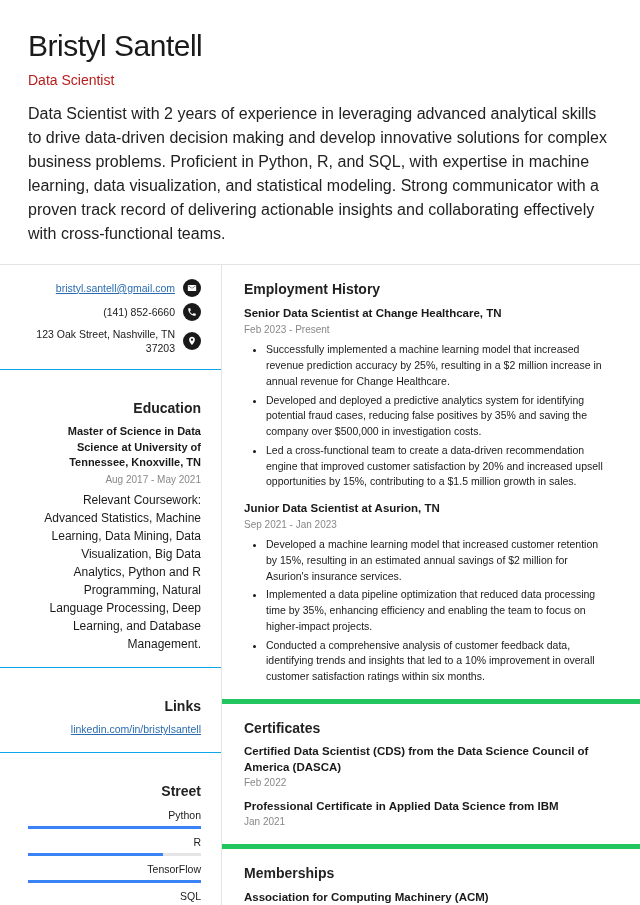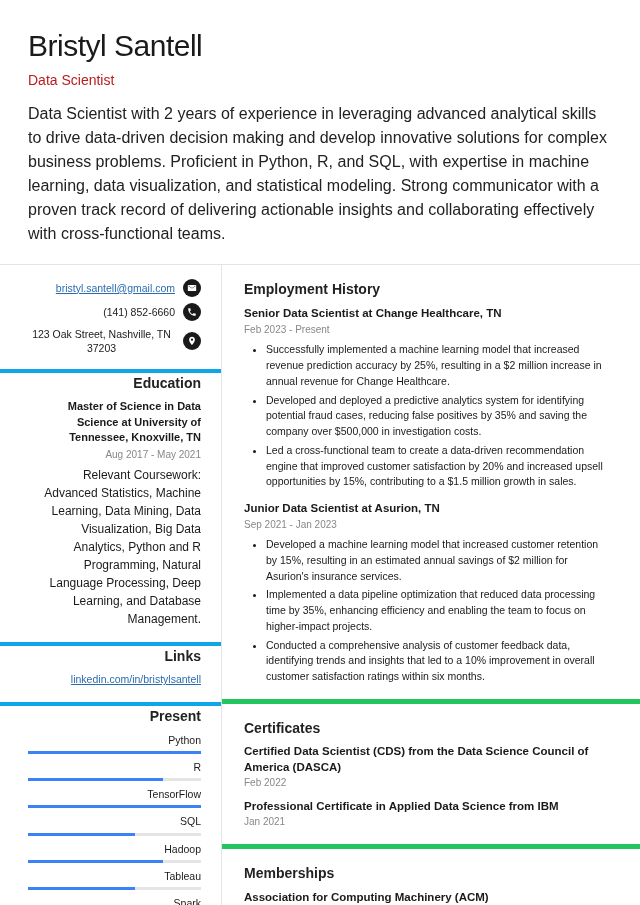--- a/index.html
+++ b/index.html
@@ -24,30 +24,30 @@
   }
   .right { flex: 1; padding: 14px 28px 0 22px; }
   .contact-row {
     display: flex;
     justify-content: flex-end;
     align-items: center;
     gap: 8px;
     margin-bottom: 6px;
     font-size: 10.5px;
   }
-  .contact-row .txt { text-align: center; line-height: 1.35; }
+  .contact-row .txt { text-align: right; line-height: 1.35; }
   .contact-row a { color: #2b6cb0; text-decoration: underline; }
   .icon-circle {
     width: 18px; height: 18px; border-radius: 50%;
     background: #1a1a1a; color: #fff;
     display: flex; align-items: center; justify-content: center;
     flex-shrink: 0;
   }
   .icon-circle svg { width: 10px; height: 10px; fill: #fff; }
-  .left-section { border-top: 4px solid #0ea5e9; margin: 14px -20px 0 -28px; padding: 0 20px 0 28px; }
+  .left-section { border-top: 1px solid #0ea5e9; margin: 14px -20px 0 -28px; padding: 28px 20px 0 28px; }
   .left-section:first-of-type { border-top: none; margin-top: 0; padding-top: 0; }
   .sec-heading { font-size: 14px; font-weight: 600; margin-bottom: 6px; color: #222; }
   .sec-heading-left { text-align: right; }
   .edu-title { font-weight: 700; font-size: 11px; line-height: 1.4; }
   .date-range { font-size: 10px; color: #888; margin: 2px 0 4px 0; }
   .edu-body { font-size: 12px; line-height: 1.5; }
   .link { color: #2b6cb0; text-decoration: underline; font-size: 10.5px; }
   .skill { margin-bottom: 6px; }
   .skill-name { font-size: 10.5px; margin-bottom: 3px; }
   .skill-bar { height: 3px; background: #e5e5e5; position: relative; }
@@ -106,21 +106,21 @@
         <div class="date-range">Aug 2017 - May 2021</div>
         <div class="edu-body">Relevant Coursework: Advanced Statistics, Machine Learning, Data Mining, Data Visualization, Big Data Analytics, Python and R Programming, Natural Language Processing, Deep Learning, and Database Management.</div>
       </div>
 
       <div class="left-section">
         <div class="sec-heading sec-heading-left">Links</div>
         <div><a class="link">linkedin.com/in/bristylsantell</a></div>
       </div>
 
       <div class="left-section">
-        <div class="sec-heading sec-heading-left">Present</div>
+        <div class="sec-heading sec-heading-left">Street</div>
         <div id="skills-list">
             <div class="skill">
               <div class="skill-name">Python</div>
               <div class="skill-bar">
                 <div class="skill-fill" style="width:100%"></div>
               </div>
             </div>
             <div class="skill">
               <div class="skill-name">R</div>
               <div class="skill-bar">

